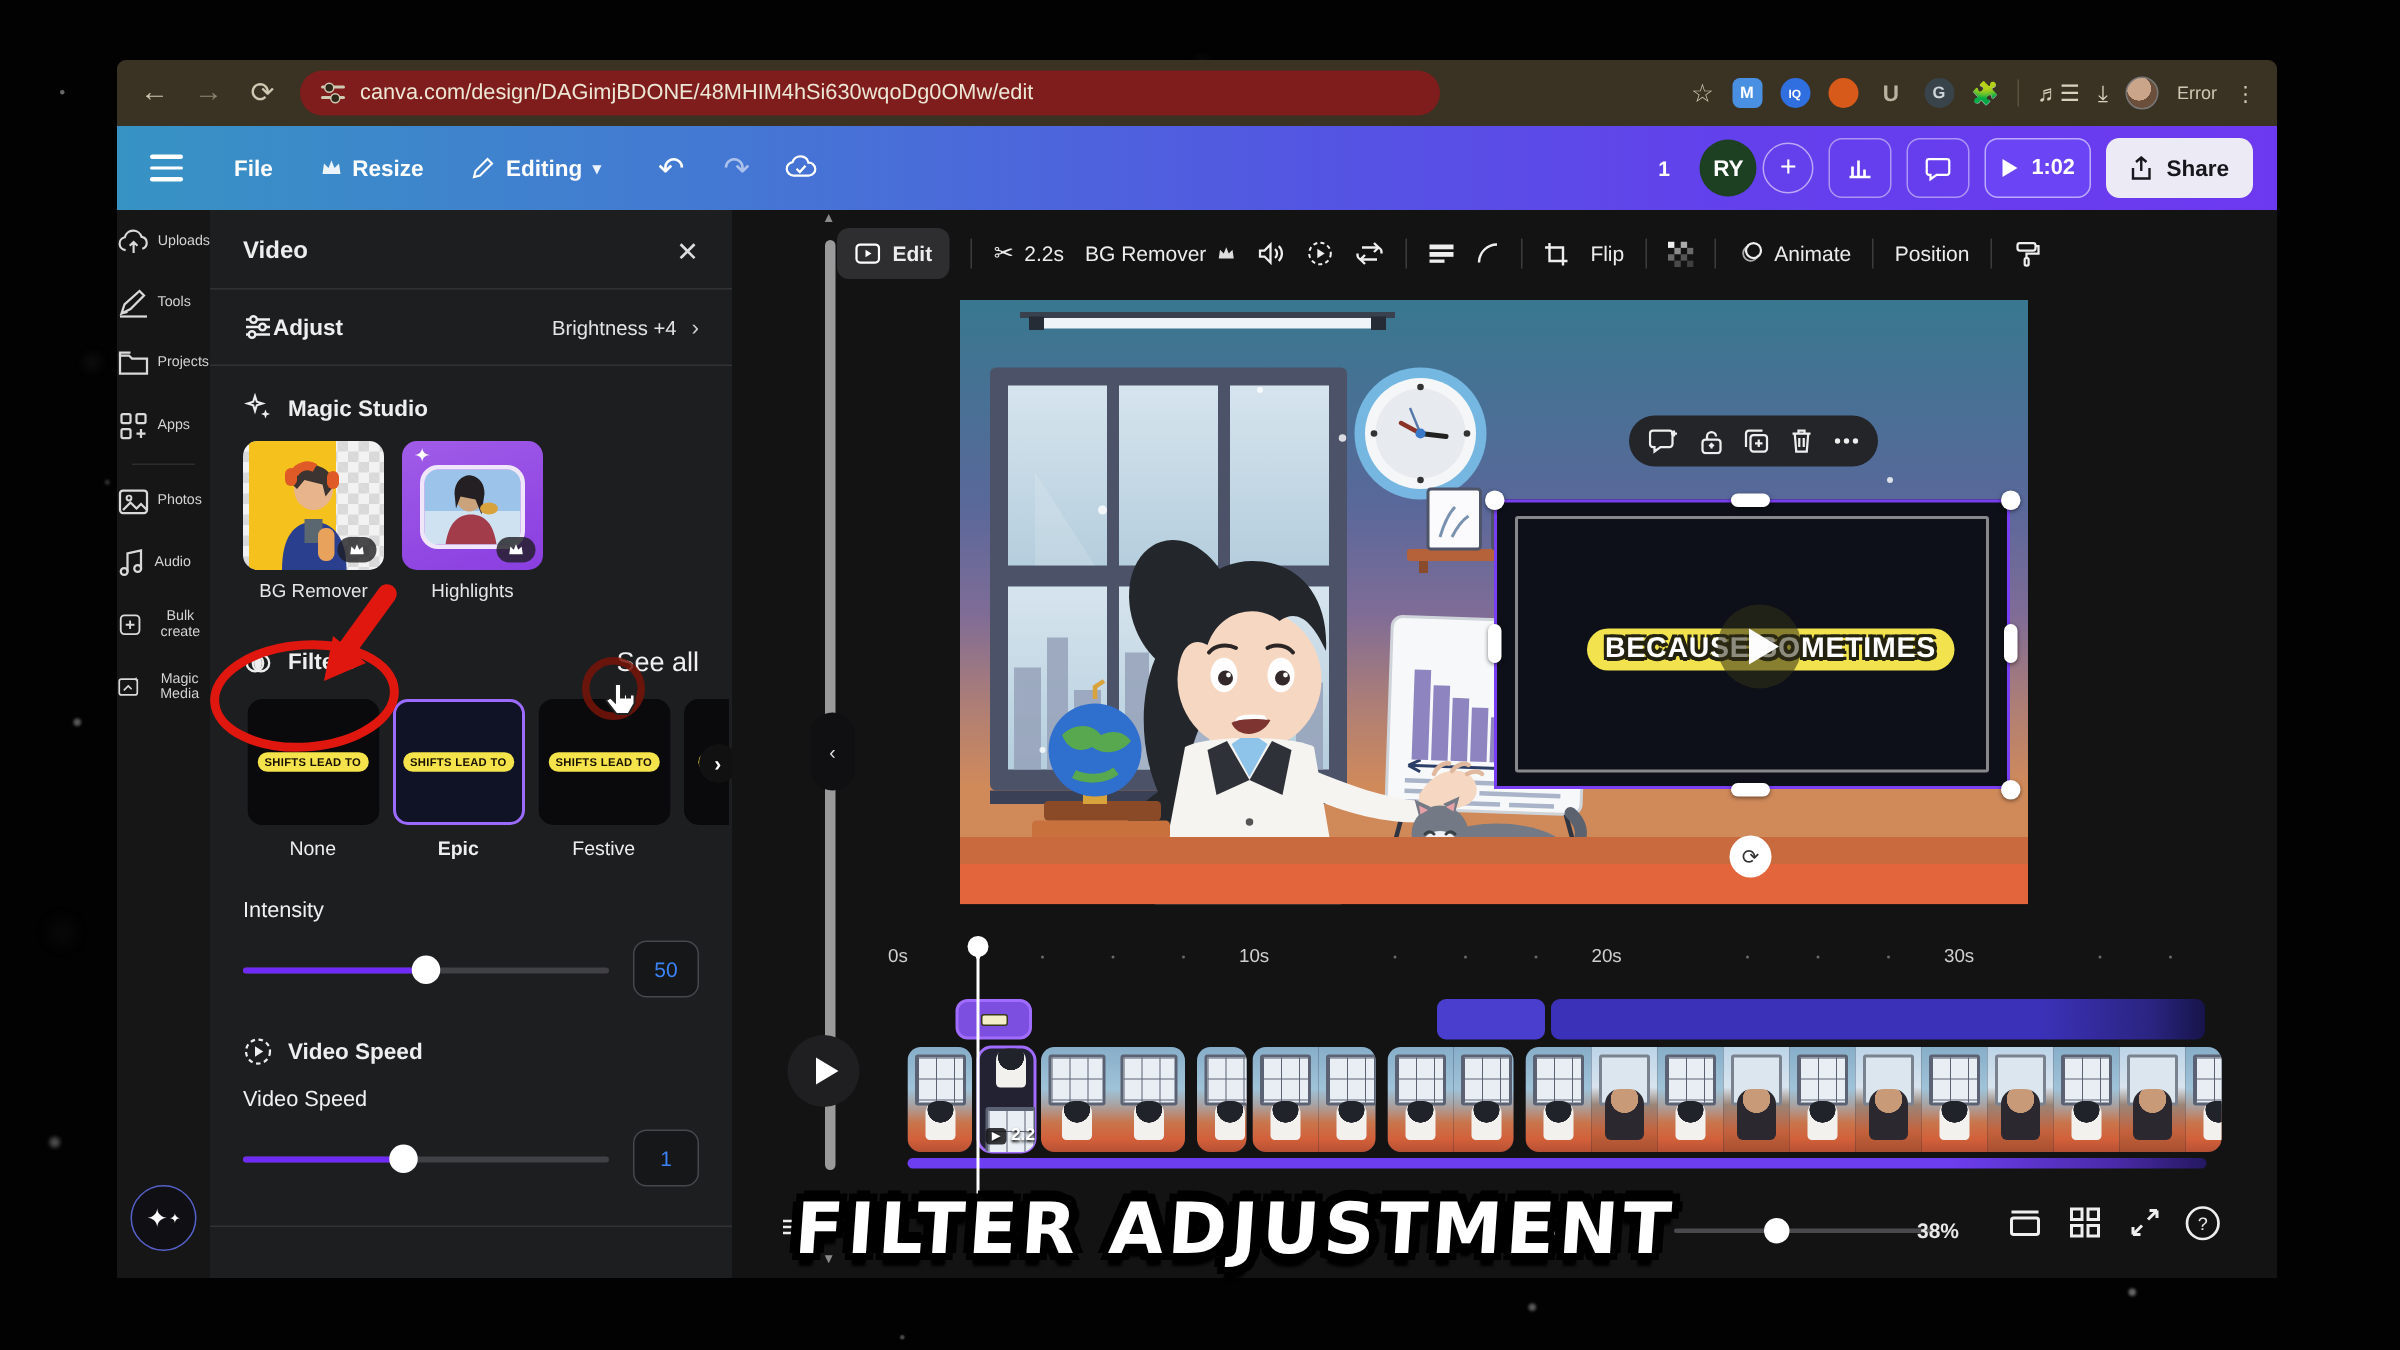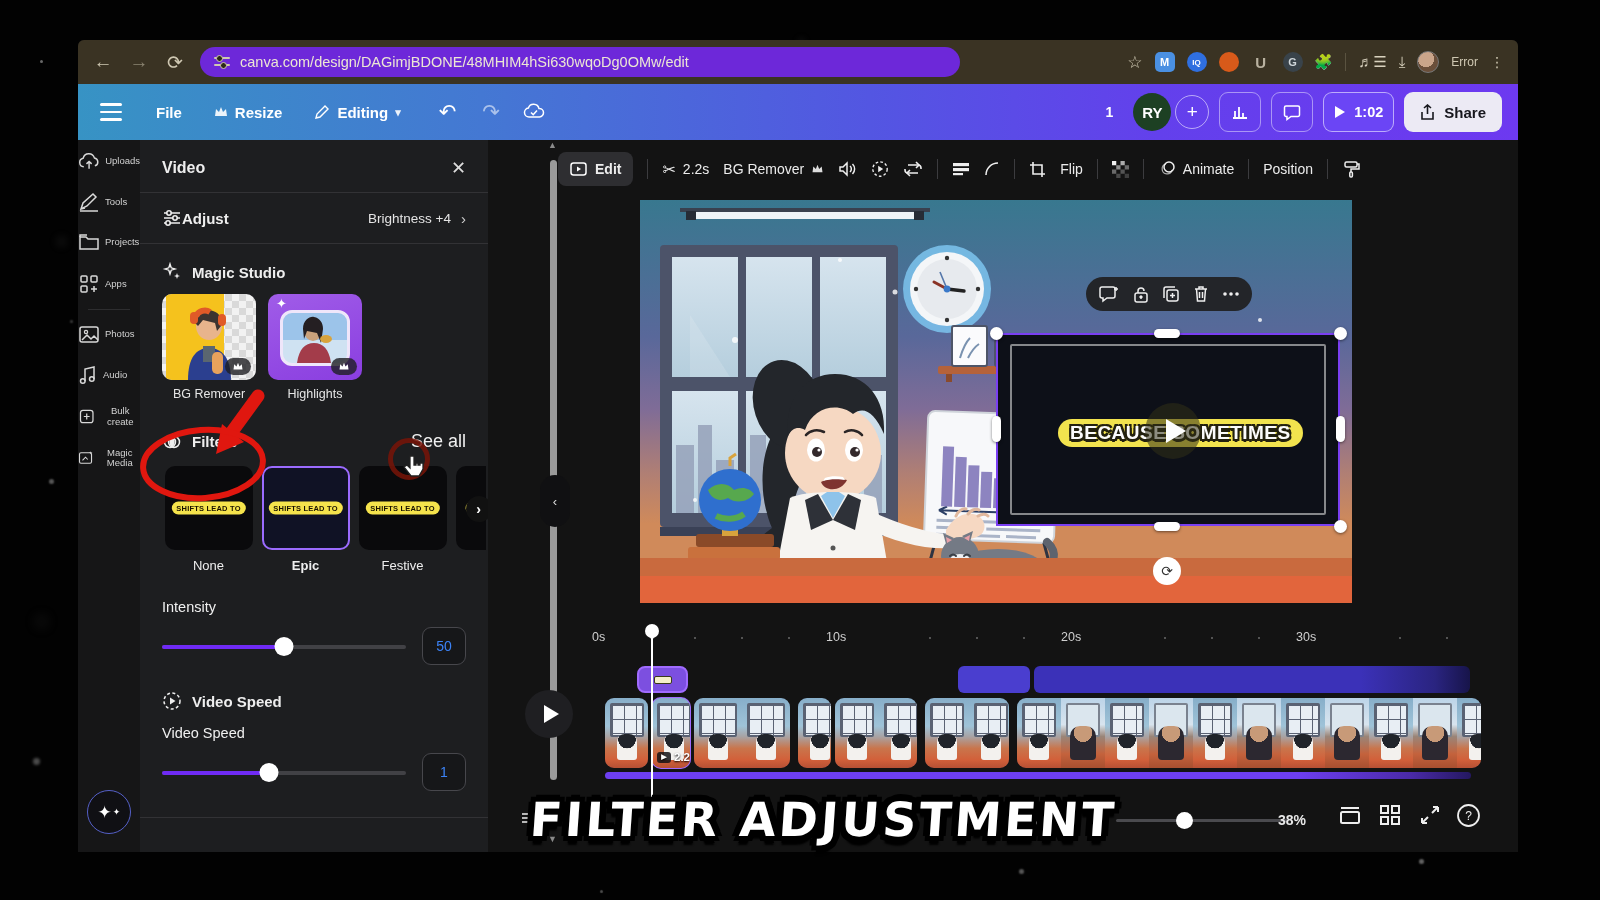--- a/index.html
+++ b/index.html
@@ -14,21 +14,21 @@
     0 560px 12px 6px rgba(110,110,110,.10), 1340px 160px 1px 0 rgba(255,255,255,.2),
     760px -20px 6px 3px rgba(90,90,90,.12), 1470px 420px 1px 0 rgba(255,255,255,.22);}
   .window { position:absolute; left:78px; top:40px; width:1440px; height:812px; background:#141414;
     border-radius:6px 6px 0 0; overflow:hidden; }
 
   
   .chrome { position:absolute; left:0; top:0; width:100%; height:44px; background:#3a3323;
     display:flex; align-items:center; padding:0 14px; gap:14px; }
   .chrome .navic { color:#cfc8b2; font-size:19px; width:22px; text-align:center; }
   .chrome .navic.dim { opacity:.55; }
-  .urlpill { flex:0 0 760px; height:30px; background:#6d28d9; border-radius:15px; display:flex;
+  .urlpill { flex:0 0 760px; height:30px; background:#7f1d1d; border-radius:15px; display:flex;
     align-items:center; gap:10px; padding:0 14px; }
   .urlpill .tune { width:16px; height:14px; position:relative; }
   .urlpill .tune i{position:absolute;left:0;right:0;height:2px;background:#cfc8b2;border-radius:2px;}
   .urlpill .tune i:nth-child(1){top:2px;} .urlpill .tune i:nth-child(2){top:9px;}
   .urlpill .tune i:nth-child(1)::after, .urlpill .tune i:nth-child(2)::after{content:"";position:absolute;top:-2px;width:5px;height:5px;border-radius:50%;background:#2d2818;border:1.5px solid #cfc8b2;}
   .urlpill .tune i:nth-child(1)::after{left:2px;} .urlpill .tune i:nth-child(2)::after{right:3px;}
   .urltext { color:#ece6d4; font-size:14.5px; white-space:nowrap; overflow:hidden; }
   .chrome-right { margin-left:auto; display:flex; align-items:center; gap:12px; }
   .star { color:#cfc8b2; font-size:17px; }
   .ext { width:20px; height:20px; border-radius:5px; font-size:11px; font-weight:bold; color:#fff;
@@ -200,21 +200,21 @@
     background:linear-gradient(180deg,#87aec9 0%,#9fc3d8 40%,#a8a3a4 55%,#c9754c 72%,#d2603a 88%,#b65034 100%); }
   .clip .tile::before { content:""; position:absolute; left:5px; top:5px; right:5px; height:30px; background:#e8eef4;
     border:2px solid #5a6273; border-radius:2px;
     background-image:linear-gradient(#5a6273 1px,transparent 1px),linear-gradient(90deg,#5a6273 1px,transparent 1px);
     background-size:12px 14px; }
   .clip .tile::after { content:""; position:absolute; left:50%; bottom:8px; transform:translateX(-50%);
     width:20px; height:26px; background:radial-gradient(circle at 50% 22%, #20242a 0 38%, #f3f1ee 39% 100%); border-radius:8px 8px 3px 3px; }
   .clip .tile.photo { background:linear-gradient(180deg,#bcd4e8 0%,#d8e4ee 38%,#9a8578 55%,#c4623c 80%,#a84f30 100%); }
   .clip .tile.photo::before { background:#dbe6ee; border-color:#7a828f; background-image:none; }
   .clip .tile.photo::after { width:26px; height:34px; background:radial-gradient(circle at 50% 20%, #c89a78 0 30%, #2c2830 31% 100%); border-radius:10px 10px 4px 4px;}
-  .clip.sel { outline:2.5px solid #a06bff; outline-offset:-1px; border-radius:9px; }
+  .clip.sel { outline:2.5px solid #a06bff; outline-offset:-1px; border-radius:9px;align-items:center; }
   .clip-dur { position:absolute; left:5px; bottom:5px; display:flex; align-items:center; gap:3px; color:#fff;
     font-size:11.5px; font-weight:bold; text-shadow:0 1px 2px #000; z-index:2; }
   .clip-dur .pb { width:14px; height:11px; background:rgba(20,20,24,.85); border-radius:3px; color:#fff; font-size:7px;
     display:flex; align-items:center; justify-content:center; }
   .trackbar { position:absolute; left:109px; top:632px; width:866px; height:7px; border-radius:4px;
     background:linear-gradient(90deg,#6d3ef0 0%,#6d3ef0 80%,#4a2aa8 93%,#241860 100%); z-index:18; }
   .bigplay { position:absolute; left:29px; top:550px; width:48px; height:48px; border-radius:50%; background:#1f1f22;
     display:flex; align-items:center; justify-content:center; z-index:20; }
   .bigplay::after { content:""; border-style:solid; border-width:9px 0 9px 15px; border-color:transparent transparent transparent #fff; margin-left:4px; }
 

